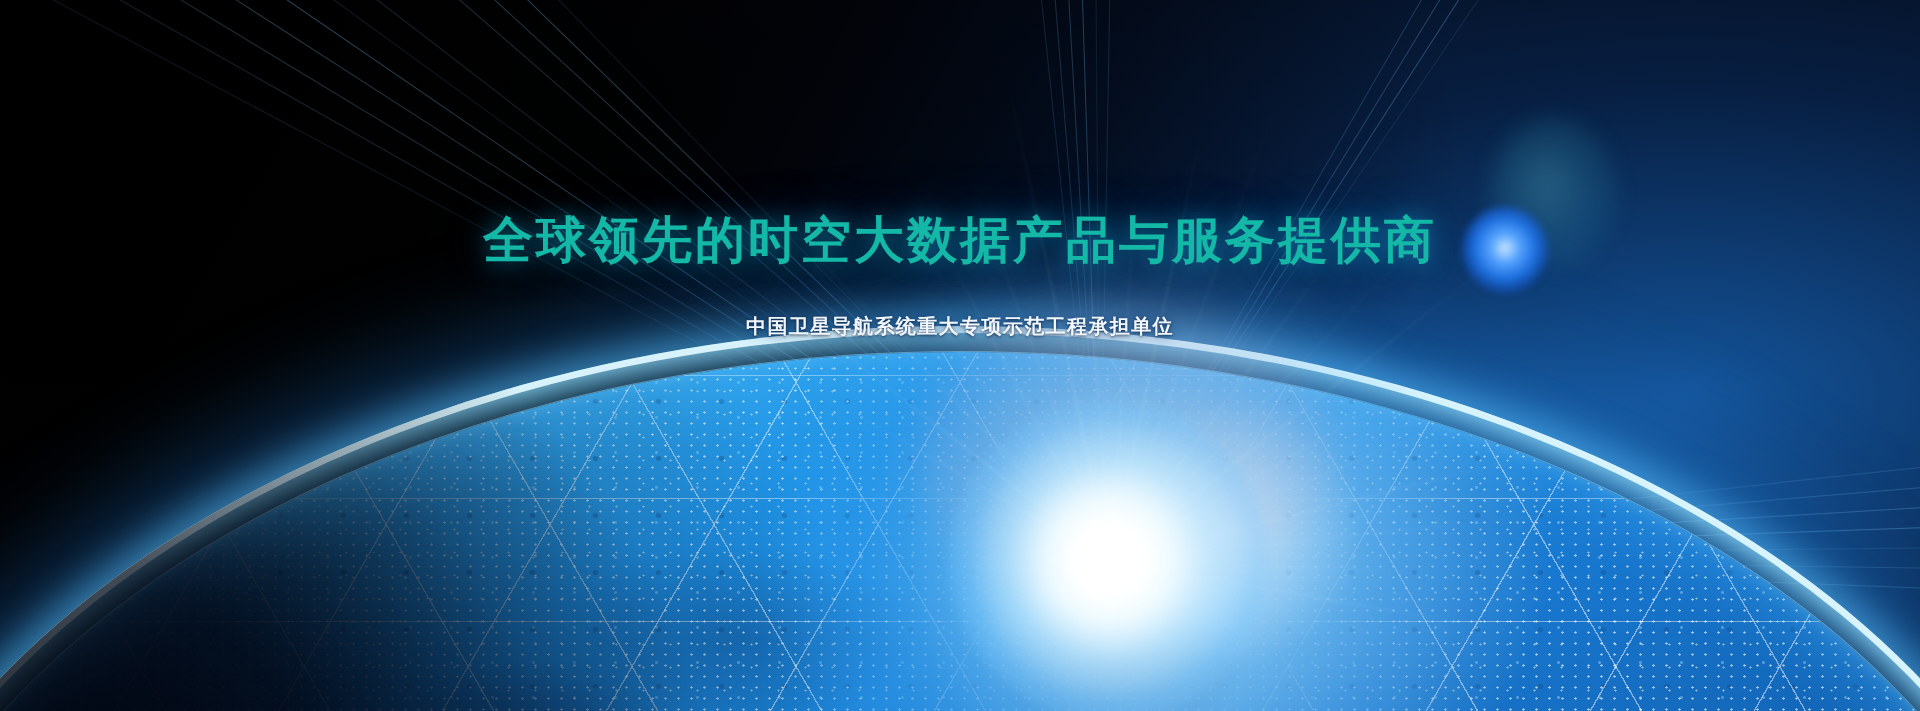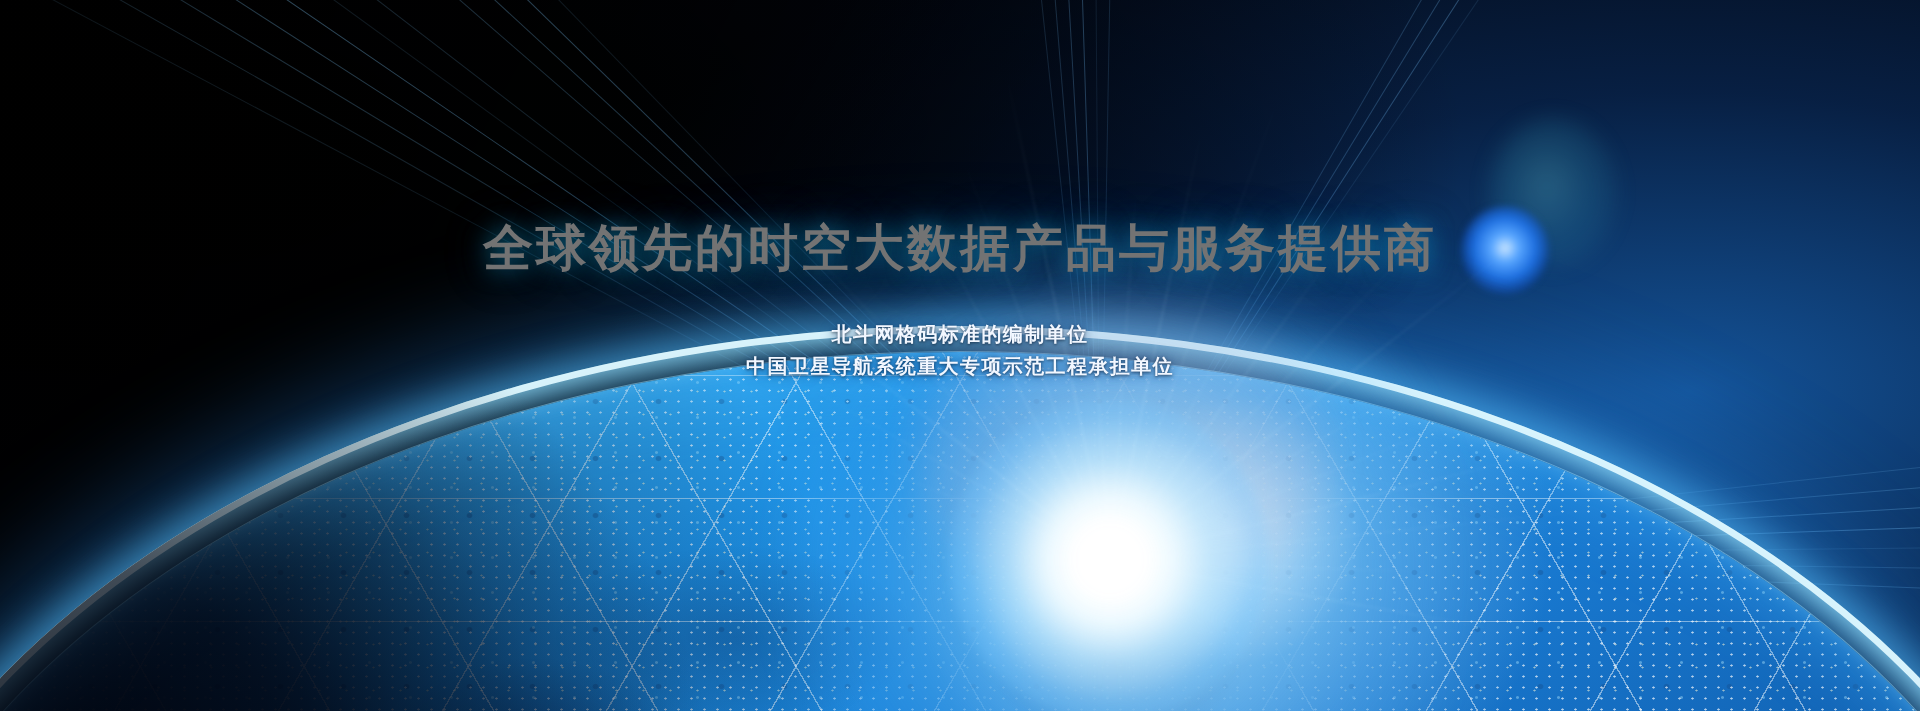--- a/index.html
+++ b/index.html
@@ -135,23 +135,23 @@
     background:linear-gradient(90deg, rgba(255,255,255,.75) 0%, rgba(200,235,255,.30) 40%, rgba(140,210,255,0) 100%);
     filter:blur(1.4px);
   }
 
   
   #text-block{
     position:absolute;left:0;right:0;top:205px;text-align:center;
   }
   #headline{
     font-size:50px;font-weight:700;letter-spacing:3px;
-    color:#737373;line-height:1.1;
+    color:#14b8a6;line-height:1.1;
     text-shadow:0 0 22px rgba(20,170,220,.55), 0 0 46px rgba(15,120,190,.35);
-    margin:16px;
+    margin:8px;
   }
   #subtitles{margin-top:42px;}
   .sub-line{
     font-size:20px;font-weight:700;letter-spacing:1.4px;
     color:#f2f7ff;line-height:1.62;
     text-shadow:0 0 12px rgba(10,50,110,.8), 0 1px 3px rgba(0,0,0,.6);
     margin:0;
   }
 </style>
 </head>
@@ -232,18 +232,17 @@
       <div class="sunray" style="width: 466px; transform: rotate(-14deg); opacity: 0.42;"></div>
       <div class="sunray" style="width: 533px; transform: rotate(-6deg); opacity: 0.23;"></div>
       <div class="sunray" style="width: 340px; transform: rotate(2deg); opacity: 0.34;"></div>
       <div class="sunray" style="width: 407px; transform: rotate(10deg); opacity: 0.45;"></div>
     </div>
   <div id="flare-core"></div>
 
   <div id="text-block">
     <h1 id="headline">全球领先的时空大数据产品与服务提供商</h1>
     <div id="subtitles">
-      <p class="sub-line">北斗网格码标准的编制单位</p>
       <p class="sub-line">中国卫星导航系统重大专项示范工程承担单位</p>
     </div>
   </div>
 
 </div>
 
 </body></html>

